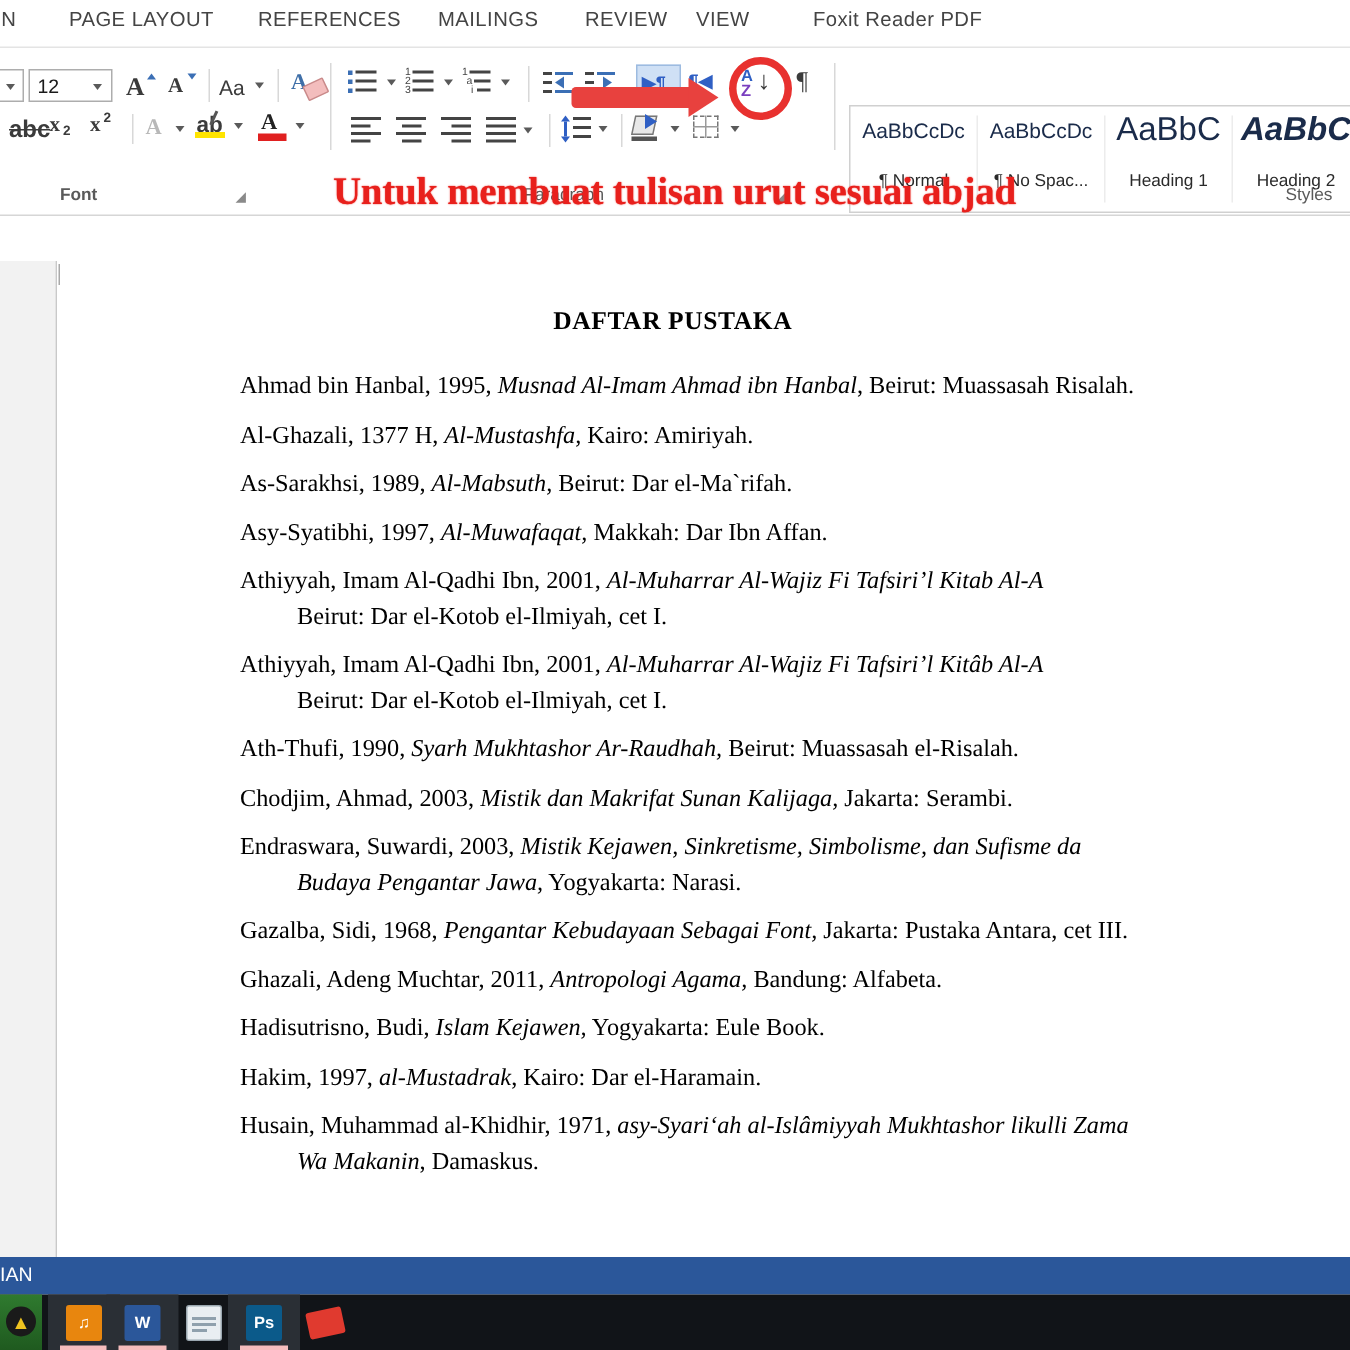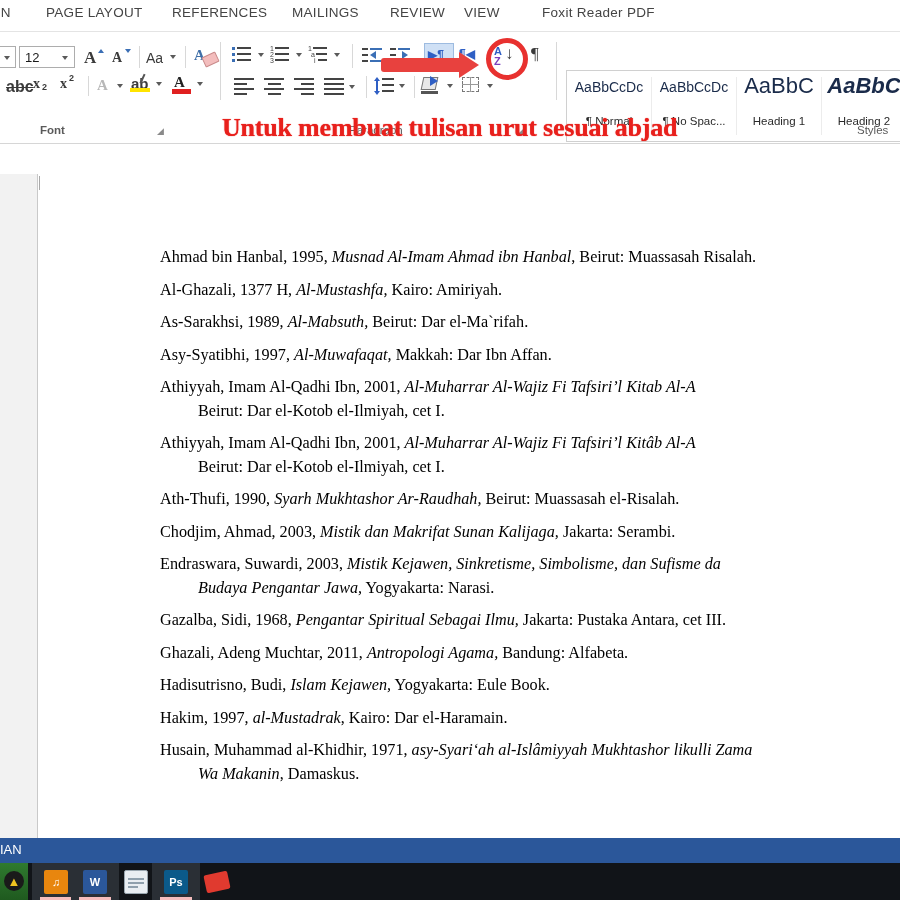--- a/index.html
+++ b/index.html
@@ -483,35 +483,36 @@
     <polygon points="1,9 15,9 8,1" fill="#ffffff" stroke="#4a4a4a" stroke-width="1"></polygon>
     <rect x="2.5" y="10" width="11" height="8" fill="#ffffff" stroke="#4a4a4a" stroke-width="1"></rect>
   </svg>
 </div>
 
 <div id="doc-area">
   <div id="doc-gutter"></div>
   <div id="doc-page"></div>
   <div id="doc-caret"></div>
 
+  <div id="doc-title">DAFTAR PUSTAKA</div>
 
   <div id="bib-list">
     <div class="bib wrap">Ahmad bin Hanbal, 1995, <i>Musnad Al-Imam Ahmad ibn Hanbal</i>, Beirut: Muassasah Risalah.</div>
     <div class="bib">Al-Ghazali, 1377 H, <i>Al-Mustashfa,</i> Kairo: Amiriyah.</div>
     <div class="bib">As-Sarakhsi, 1989, <i>Al-Mabsuth,</i> Beirut: Dar el-Ma`rifah.</div>
     <div class="bib">Asy-Syatibhi, 1997, <i>Al-Muwafaqat,</i> Makkah: Dar Ibn Affan.</div>
     <div class="bib" style="margin-bottom:0;">Athiyyah, Imam Al-Qadhi Ibn, 2001, <i>Al-Muharrar Al-Wajiz Fi Tafsiri’l Kitab Al-A</i></div>
     <div class="bib" style="padding-left:38px;text-indent:0;">Beirut: Dar el-Kotob el-Ilmiyah, cet I.</div>
     <div class="bib" style="margin-bottom:0;">Athiyyah, Imam Al-Qadhi Ibn, 2001, <i>Al-Muharrar Al-Wajiz Fi Tafsiri’l Kitâb Al-A</i></div>
     <div class="bib" style="padding-left:38px;text-indent:0;">Beirut: Dar el-Kotob el-Ilmiyah, cet I.</div>
     <div class="bib">Ath-Thufi, 1990, <i>Syarh Mukhtashor Ar-Raudhah,</i> Beirut: Muassasah el-Risalah.</div>
     <div class="bib">Chodjim, Ahmad, 2003, <i>Mistik dan Makrifat Sunan Kalijaga,</i> Jakarta: Serambi.</div>
     <div class="bib" style="margin-bottom:0;">Endraswara, Suwardi, 2003,  <i>Mistik Kejawen, Sinkretisme, Simbolisme, dan Sufisme da</i></div>
     <div class="bib" style="padding-left:38px;text-indent:0;"><i>Budaya Pengantar  Jawa,</i> Yogyakarta: Narasi.</div>
-    <div class="bib">Gazalba, Sidi, 1968, <i>Pengantar Spiritual Sebagai Ilmu,</i> Jakarta: Pustaka Antara, cet III.</div>
+    <div class="bib">Gazalba, Sidi, 1968, <i>Pengantar Kebudayaan Sebagai Font,</i> Jakarta: Pustaka Antara, cet III.</div>
     <div class="bib">Ghazali, Adeng Muchtar, 2011, <i>Antropologi Agama,</i> Bandung: Alfabeta.</div>
     <div class="bib">Hadisutrisno, Budi, <i>Islam Kejawen,</i> Yogyakarta: Eule Book.</div>
     <div class="bib">Hakim, 1997, <i>al-Mustadrak</i>, Kairo: Dar el-Haramain.</div>
     <div class="bib" style="margin-bottom:0;">Husain, Muhammad al-Khidhir, 1971, <i>asy-Syari‘ah al-Islâmiyyah Mukhtashor likulli Zama</i></div>
     <div class="bib" style="padding-left:38px;text-indent:0;"><i>Wa Makanin</i>, Damaskus.</div>
   </div>
 </div>
 
 <div id="status-bar">
   <span id="status-text">IAN</span>

